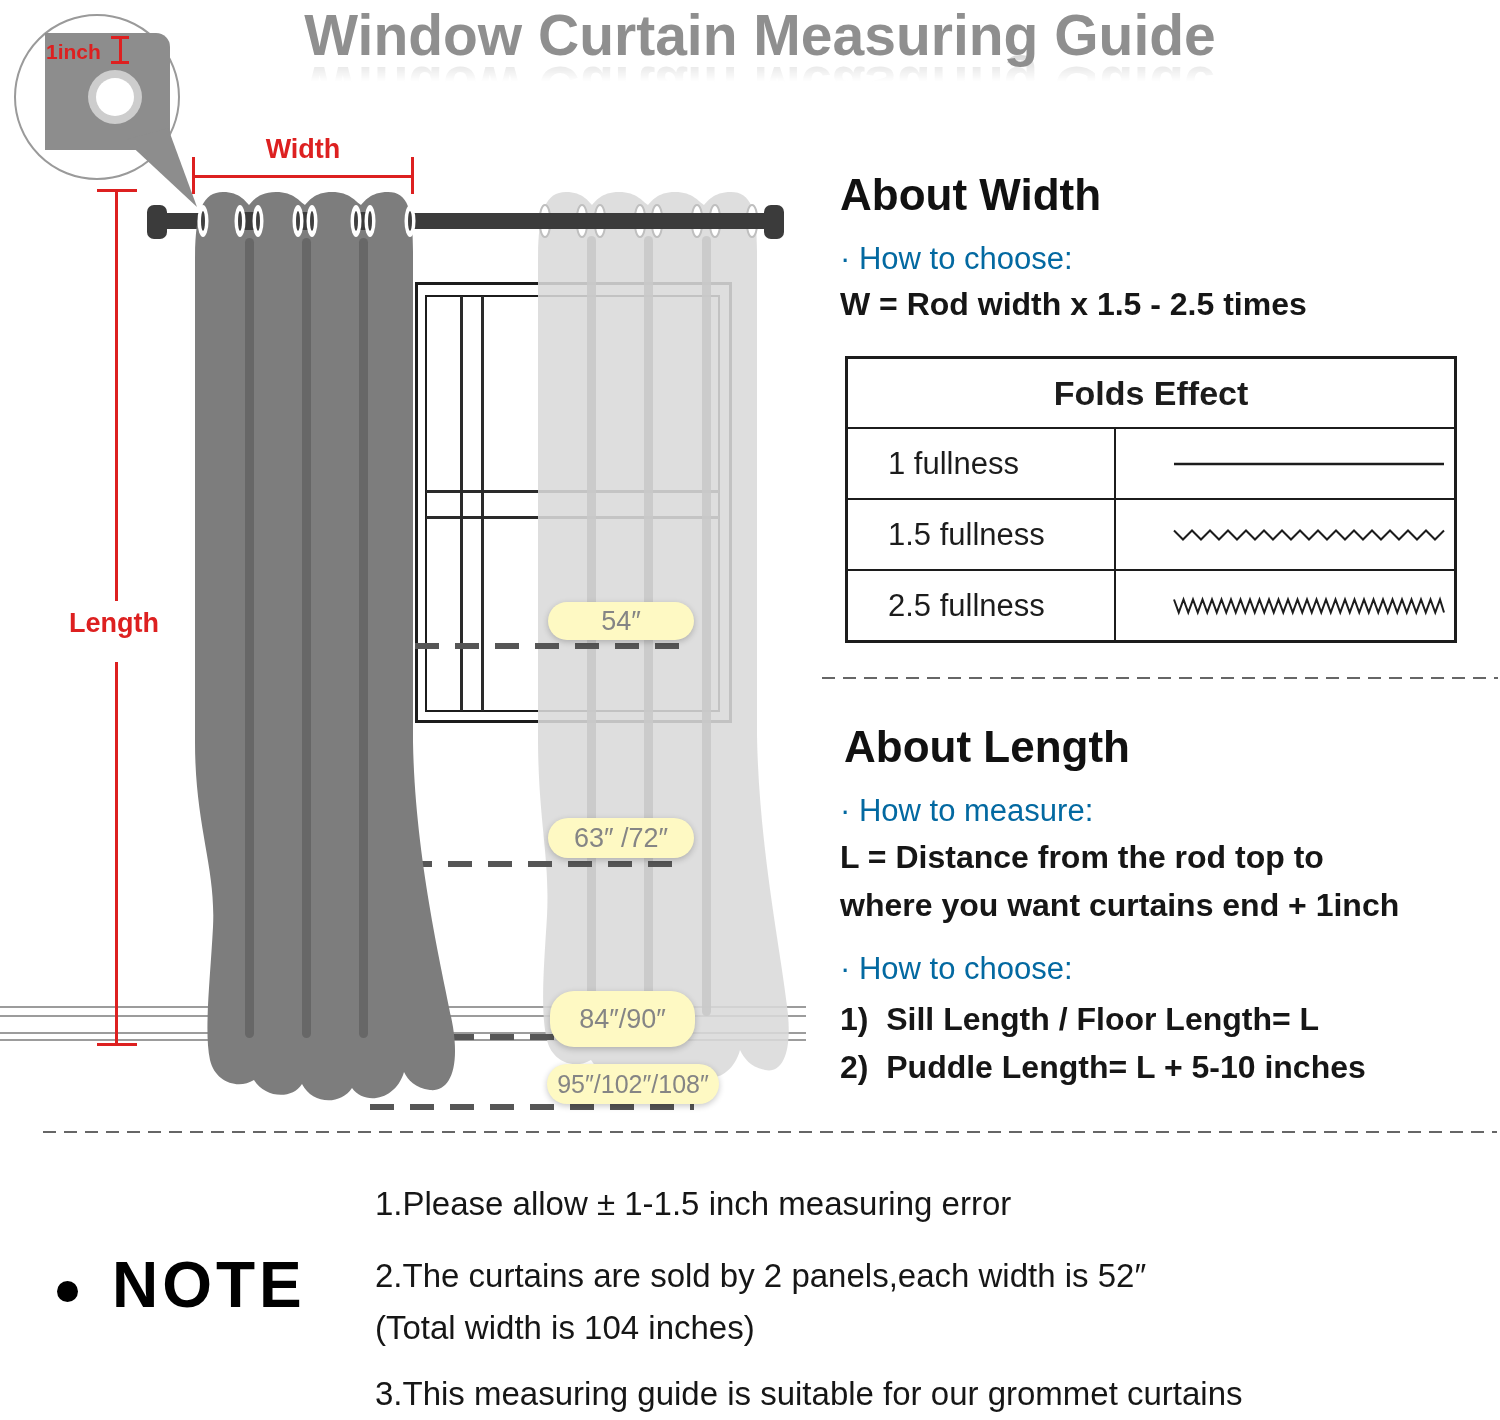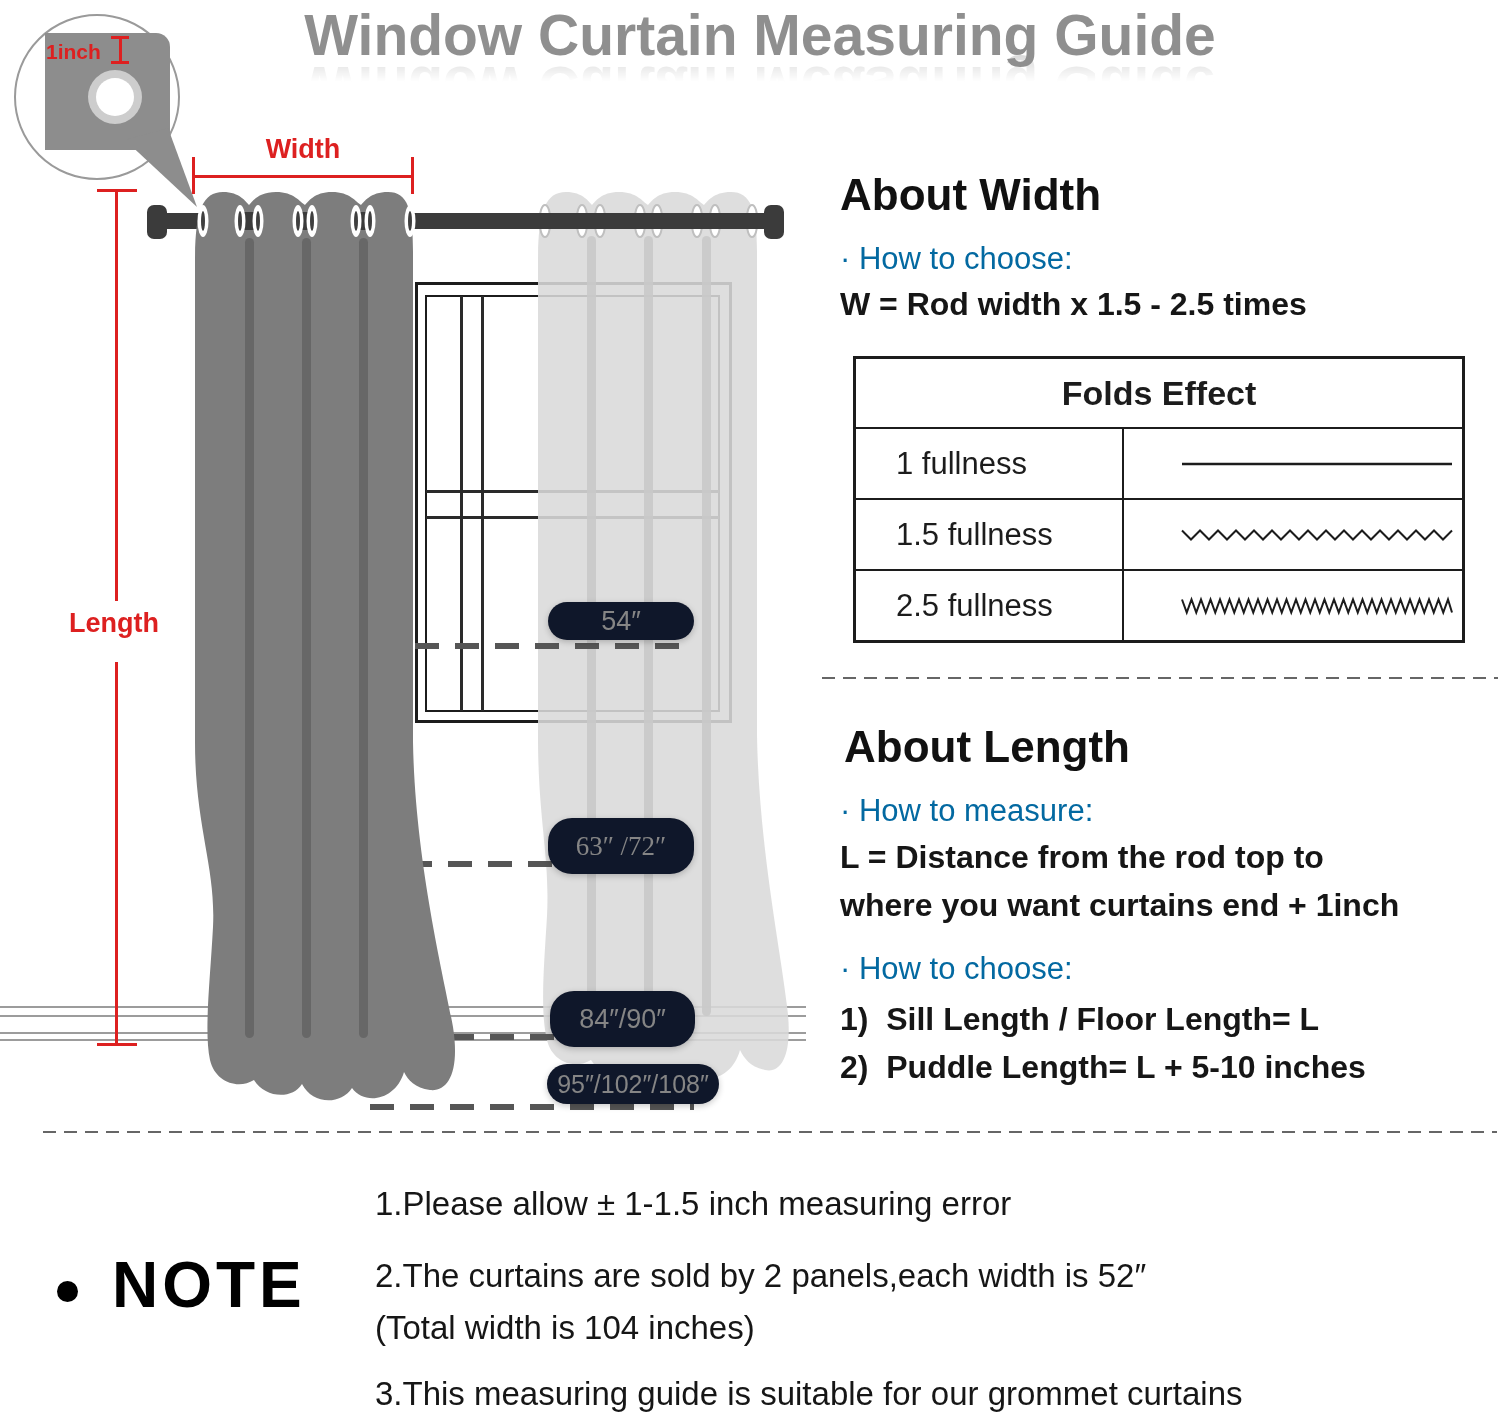--- a/index.html
+++ b/index.html
@@ -31,30 +31,30 @@
 
   .floor-line{background:#9c9c9c;height:2px;left:0;width:806px;}
 
   
   .dash-bold{height:6px;background:repeating-linear-gradient(90deg,#565656 0 24px,transparent 24px 40px);}
 
   
   .dash-thin{height:2px;background:repeating-linear-gradient(90deg,#666 0 13px,transparent 13px 21px);}
 
   
-  .pill{background:#0f172a;border-radius:24px;box-shadow:0 2px 6px rgba(0,0,0,.22);
+  .pill{background:#fef9c3;border-radius:24px;box-shadow:0 2px 6px rgba(0,0,0,.22);
     color:#858585;display:flex;align-items:center;justify-content:center;font-size:27px;}
 
   
   .h1{font-size:44px;font-weight:700;color:#111;}
   .body-line{font-size:31px;color:#0369a1;}
   .formula{font-size:32px;font-weight:600;color:#161616;white-space:pre;}
 
   
-  .ftable{left:845px;top:356px;width:612px;border:3px solid #1c1c1c;box-sizing:border-box;background:#fff;margin-left:8px;}
+  .ftable{left:845px;top:356px;width:612px;border:3px solid #1c1c1c;box-sizing:border-box;background:#fff;}
   .ft-header{height:68px;border-bottom:2px solid #1c1c1c;display:flex;align-items:center;justify-content:center;
     font-size:34px;font-weight:600;}
   .ft-row{display:flex;height:69px;border-bottom:2px solid #1c1c1c;gap:48px;}
   .ft-row:last-child{border-bottom:none;}
   .ft-label{width:278px;border-right:2px solid #1c1c1c;display:flex;align-items:center;
     padding-left:40px;box-sizing:border-box;font-size:31px;}
   .ft-line{flex:1;display:flex;align-items:center;justify-content:center;}
 
   
   .note-bullet{left:57px;top:1281px;width:21px;height:21px;border-radius:50%;background:#000;}
@@ -171,21 +171,21 @@
   <div class="abs mag-grommet-inner"></div>
   <svg class="abs" style="left:100px;top:115px;" width="110" height="100" viewBox="0 0 110 100">
     <polygon points="25,25 68,13 97,92" fill="#8d8d8d"></polygon>
   </svg>
   <div class="abs one-inch">1inch</div>
   <div class="abs rline" style="left:119px;top:38px;width:3px;height:26px;"></div>
   <div class="abs rline" style="left:111px;top:36px;width:18px;height:3px;"></div>
   <div class="abs rline" style="left:111px;top:61px;width:18px;height:3px;"></div>
 
   <div class="abs pill" style="left:548px;top:602px;width:146px;height:38px;">54″</div>
-  <div class="abs pill" style="left:548px;top:818px;width:146px;height:56px;font-family:Liberation Serif, serif;">63″ /72″</div>
+  <div class="abs pill" style="left:548px;top:818px;width:146px;height:40px;">63″ /72″</div>
   <div class="abs pill" style="left:550px;top:991px;width:145px;height:56px;">84″/90″</div>
   <div class="abs pill" style="left:547px;top:1064px;width:172px;height:40px;font-size:25px;">95″/102″/108″</div>
 
   <div class="abs h1" style="left:840px;top:170px;">About Width</div>
   <div class="abs body-line" style="left:840px;top:241px;">· How to choose:</div>
   <div class="abs formula" style="left:840px;top:286px;">W = Rod width x 1.5 - 2.5 times</div>
 
   <div class="abs ftable">
     <div class="ft-header">Folds Effect</div>
     <div class="ft-row">

